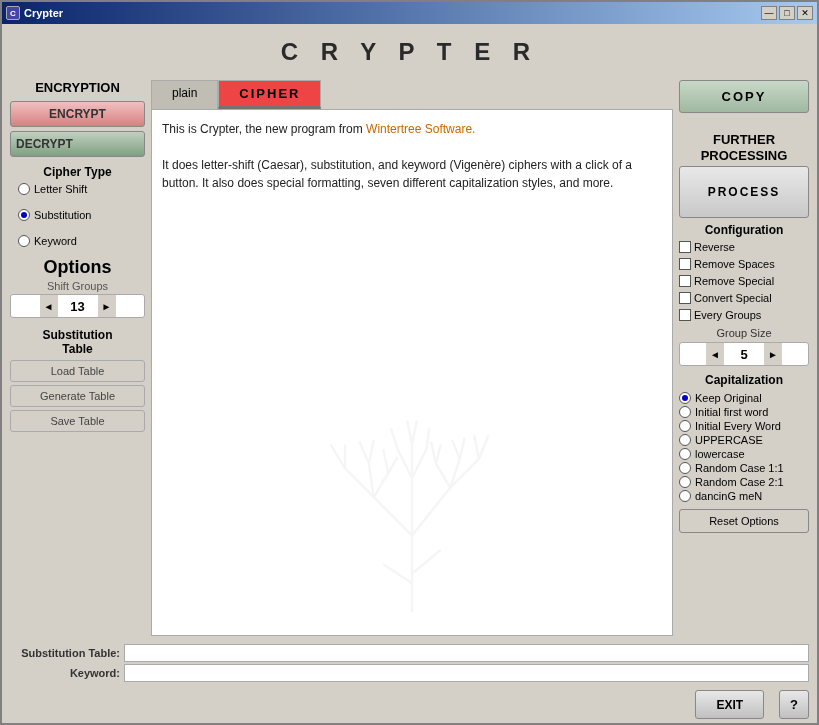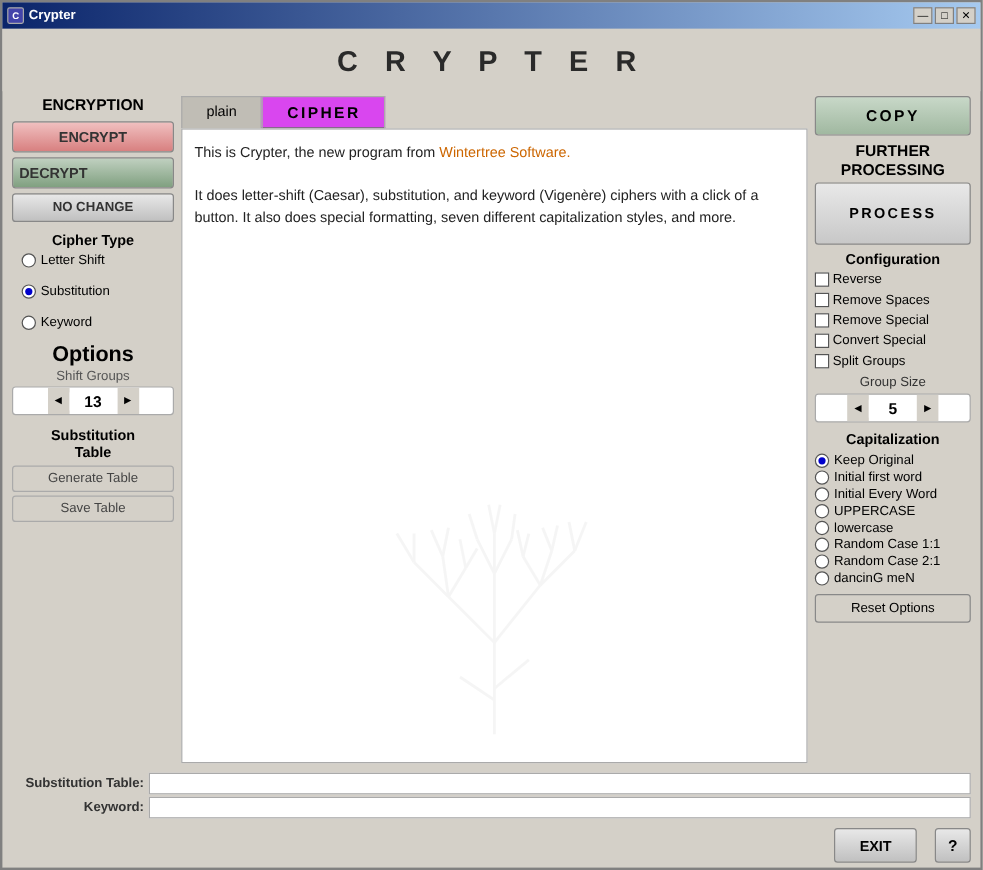--- a/index.html
+++ b/index.html
@@ -247,22 +247,22 @@
     }
     .tab {
       padding: 5px 20px;
       border: 1px solid #aaa;
       background: #c0bdb5;
       cursor: pointer;
       font-size: 12px;
       border-bottom: none;
     }
     .tab.active {
-      background: #d946ef;
-      border-bottom: 1px solid #737373;
+      background: #ef4444;
+      border-bottom: 3px solid #737373;
       font-weight: bold;
       font-size: 13px;
       letter-spacing: 2px;
     }
     .text-area-container {
       flex: 1;
       border: 1px solid #aaa;
       background: white;
       position: relative;
       overflow: hidden;
@@ -305,21 +305,21 @@
       font-weight: bold;
       font-size: 13px;
       cursor: pointer;
       letter-spacing: 2px;
     }
     .further-title {
       text-align: center;
       font-weight: bold;
       font-size: 13px;
       line-height: 1.2;
-      margin-top: 2px;
+      margin-top: 16px;
     }
     .btn-process {
       background: linear-gradient(to bottom, #e8e8e8, #c8c8c8);
       border: 1px solid #888;
       border-radius: 3px;
       padding: 18px;
       text-align: center;
       font-weight: bold;
       font-size: 12px;
       cursor: pointer;
@@ -441,21 +441,20 @@
   </div>
 
   <div class="window-title">C R Y P T E R</div>
 
   <div class="main-content">
 
     <div class="left-panel">
       <div class="section-title">ENCRYPTION</div>
       <button class="btn-encrypt">ENCRYPT</button>
       <button class="btn-decrypt">DECRYPT</button>
-      <button class="btn-nochange">NO CHANGE</button>
 
       <div class="cipher-type-section">
         <div class="cipher-type-title">Cipher Type</div>
         <div class="radio-group">
           <label class="radio-item">
             <div class="radio-circle"></div>
             <span>Letter Shift</span>
           </label>
           <label class="radio-item">
             <div class="radio-circle checked"></div>
@@ -474,20 +473,21 @@
         <div class="stepper">
           <button class="stepper-btn">◄</button>
           <input class="stepper-value" type="text" value="13" style="">
           <button class="stepper-btn">►</button>
         </div>
       </div>
 
       <div class="subst-section">
         <div class="subst-title">Substitution<br>Table</div>
         <div class="subst-buttons">
+          <button class="subst-btn">Load Table</button>
           <button class="subst-btn">Generate Table</button>
           <button class="subst-btn">Save Table</button>
         </div>
       </div>
     </div>
 
     <div class="center-panel">
       <div class="tab-bar">
         <div class="tab">plain</div>
         <div class="tab active">CIPHER</div>
@@ -563,21 +563,21 @@
       <div class="check-item">
         <div class="checkbox"></div>
         <span>Remove Special</span>
       </div>
       <div class="check-item">
         <div class="checkbox"></div>
         <span>Convert Special</span>
       </div>
       <div class="check-item">
         <div class="checkbox"></div>
-        <span>Split Groups</span>
+        <span>Every Groups</span>
       </div>
 
       <div class="group-size-label">Group Size</div>
       <div class="stepper">
         <button class="stepper-btn">◄</button>
         <input class="stepper-value" type="text" value="5" style="">
         <button class="stepper-btn">►</button>
       </div>
 
       <div class="cap-title">Capitalization</div>

